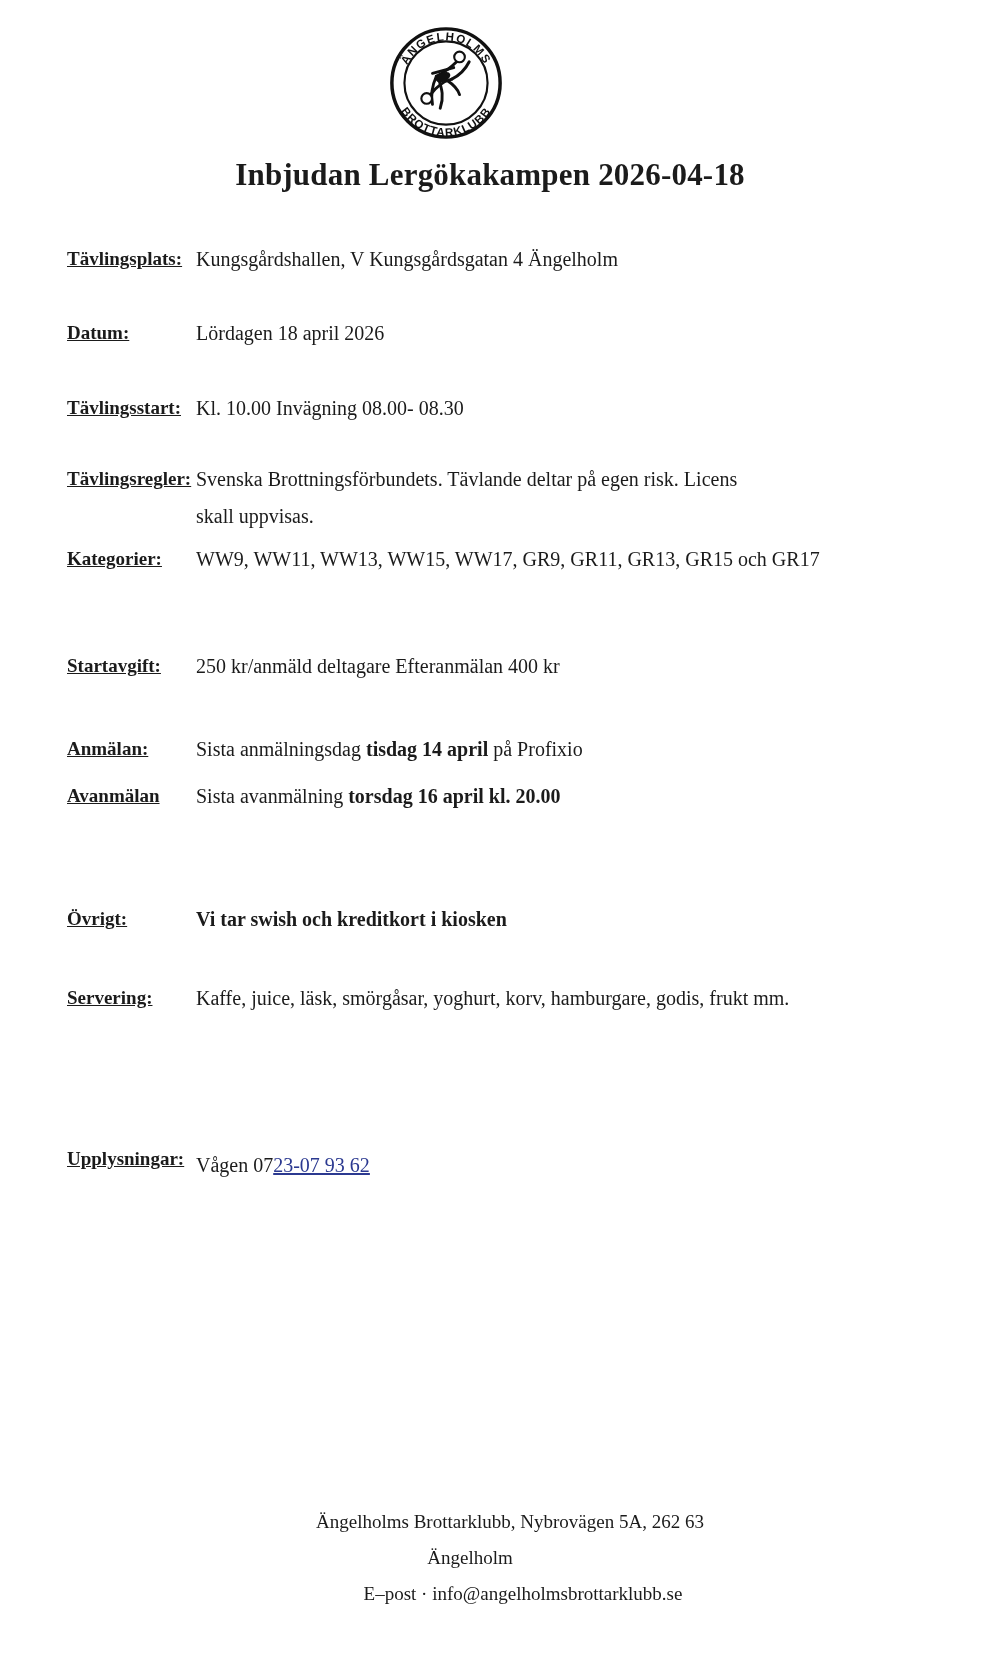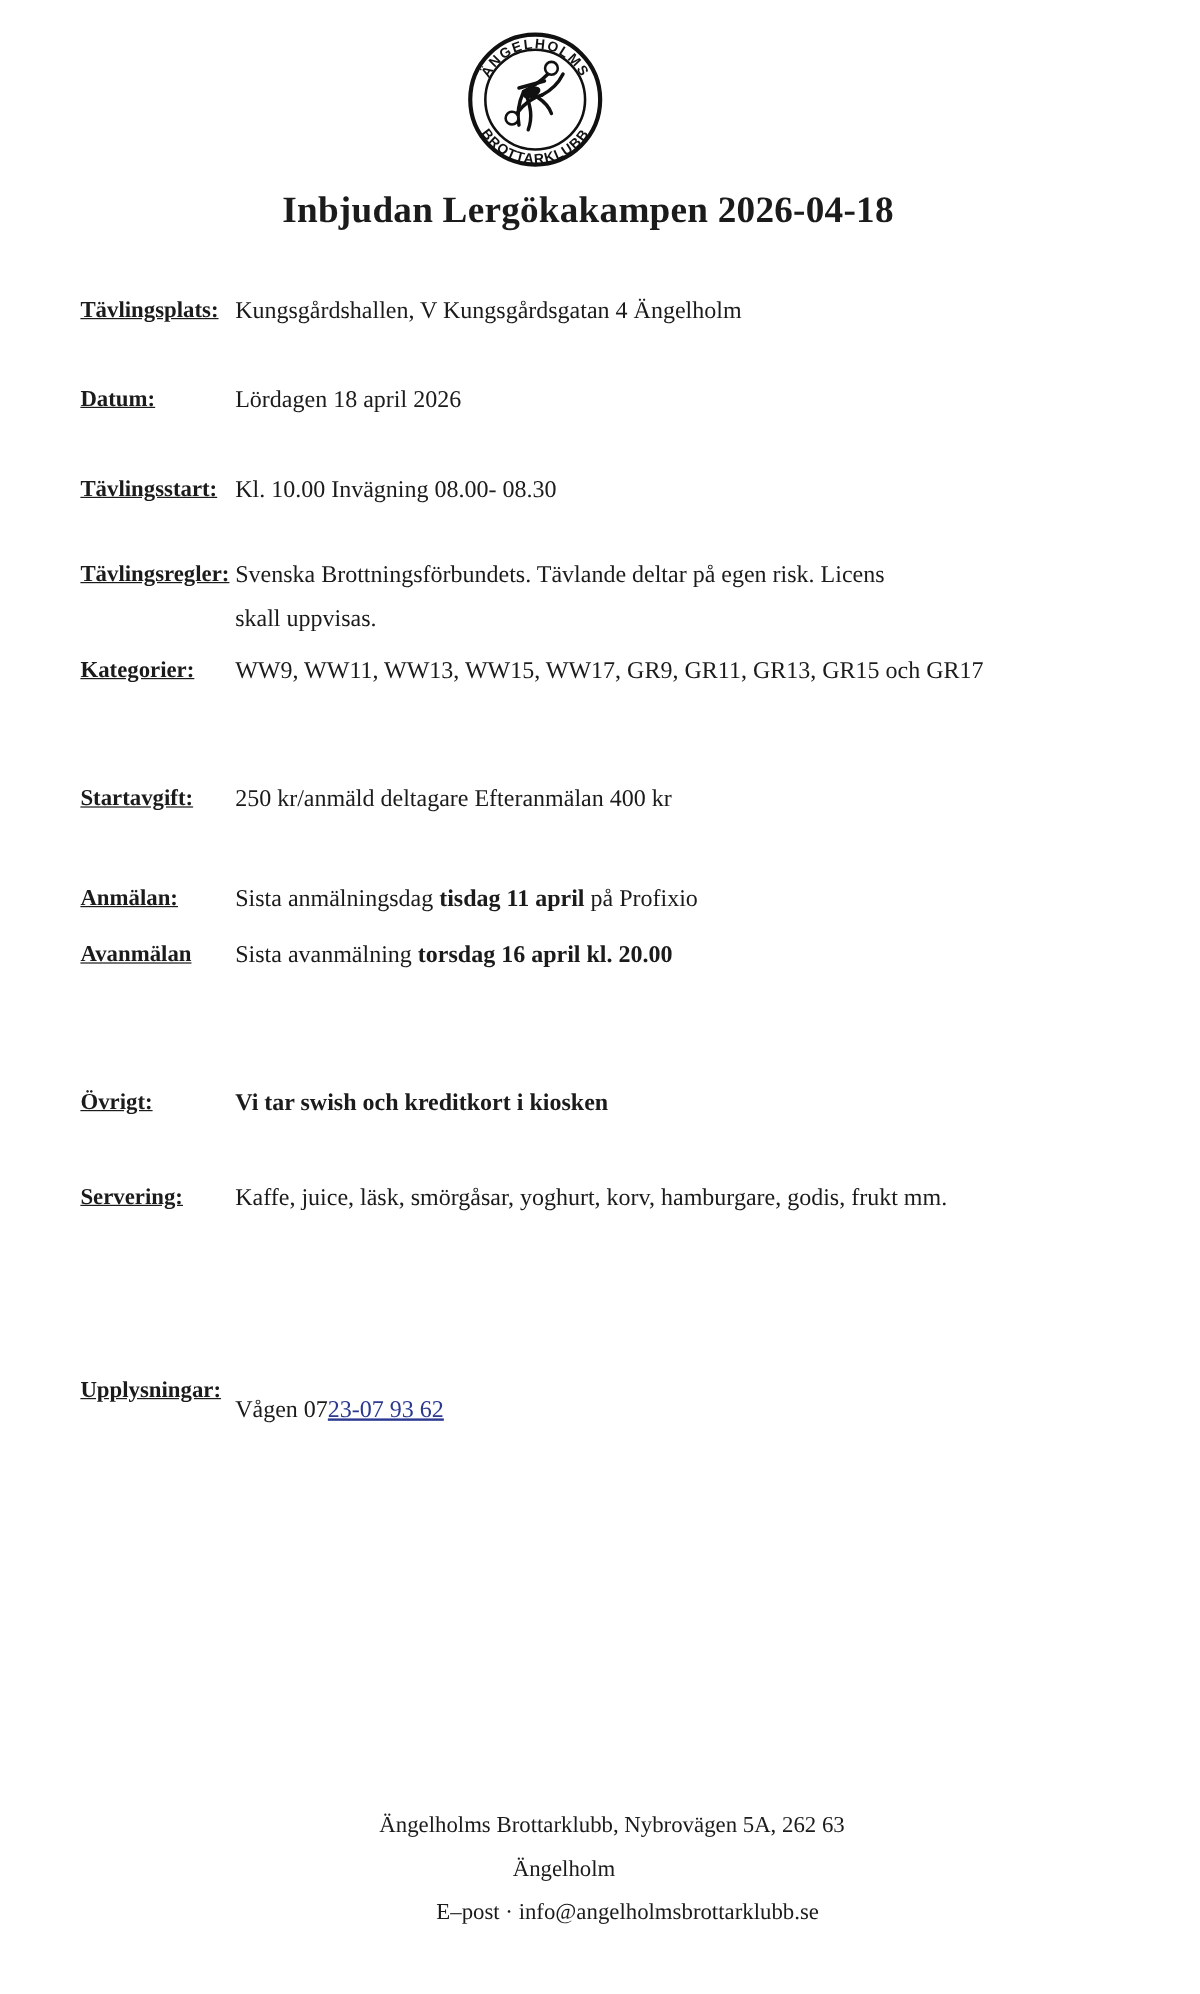--- a/index.html
+++ b/index.html
@@ -13,21 +13,21 @@
   .title {
     position:absolute; top:136px; left:0; width:900px; text-align:center;
     font-size:31px; font-weight:bold; letter-spacing:0.2px;padding-left:40px;
   }
   .row { position:absolute; left:67px; right:40px; font-size:20px; line-height:26px; }
   .row .label { position:absolute; left:0; top:0; font-weight:bold; font-size:19px; white-space:nowrap;text-decoration:underline; }
   .row .value { position:absolute; left:129px; top:0; right:0; }
   .row .value.wrap { max-width:575px; line-height:37px; margin-top:-5px; }
   .b { font-weight:bold; }
   a.plink { color:var(--phone_link,#2b3990); text-decoration:underline; }
-  .uline2 { margin-top:16px; }
+  .uline2 { margin-top:6px; }
   .footer { position:absolute; left:40px; right:40px; top:1504px; font-size:19px; line-height:36px; }
   .f-center { text-align:center; }
   .f-org  { padding-left:20px; }
   .f-city { padding-right:60px; }
   .f-email{ padding-left:46px; }
   .f-url  { text-align:left; padding-left:15px; }
   a.weblink { color:var(--url_link,#2e6eb0); text-decoration:underline; }
 </style>
 </head>
 <body>
@@ -88,21 +88,21 @@
     <span class="value">WW9, WW11, WW13, WW15, WW17, GR9, GR11, GR13, GR15 och GR17</span>
   </div>
 
   <div class="row" style="top:653px">
     <span class="label">Startavgift:</span>
     <span class="value">250 kr/anmäld deltagare Efteranmälan 400 kr</span>
   </div>
 
   <div class="row" style="top:736px">
     <span class="label">Anmälan:</span>
-    <span class="value"><span>Sista anmälningsdag </span><span class="b">tisdag 11 april</span><span> på Profixio</span></span>
+    <span class="value"><span>Sista anmälningsdag </span><span class="b">tisdag 14 april</span><span> på Profixio</span></span>
   </div>
 
   <div class="row" style="top:783px">
     <span class="label">Avanmälan</span>
     <span class="value"><span>Sista avanmälning </span><span class="b">torsdag 16 april kl. 20.00</span></span>
   </div>
 
   <div class="row" style="top:906px">
     <span class="label">Övrigt:</span>
     <span class="value"><span class="b">Vi tar swish och kreditkort i kiosken</span></span>

